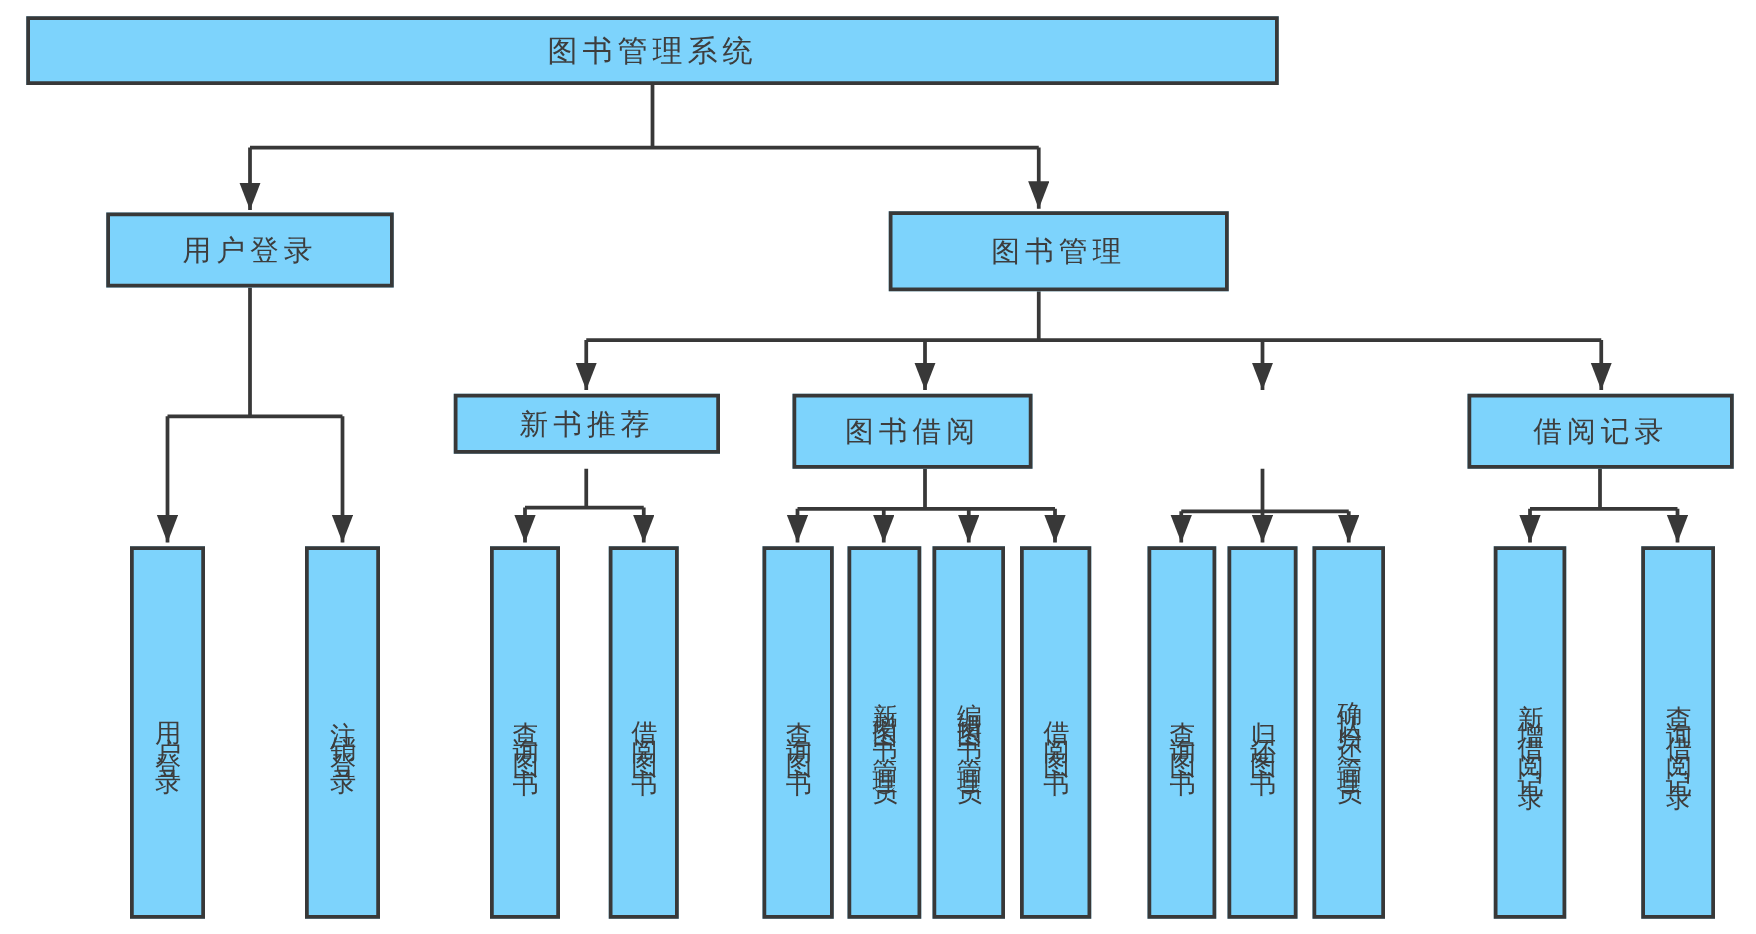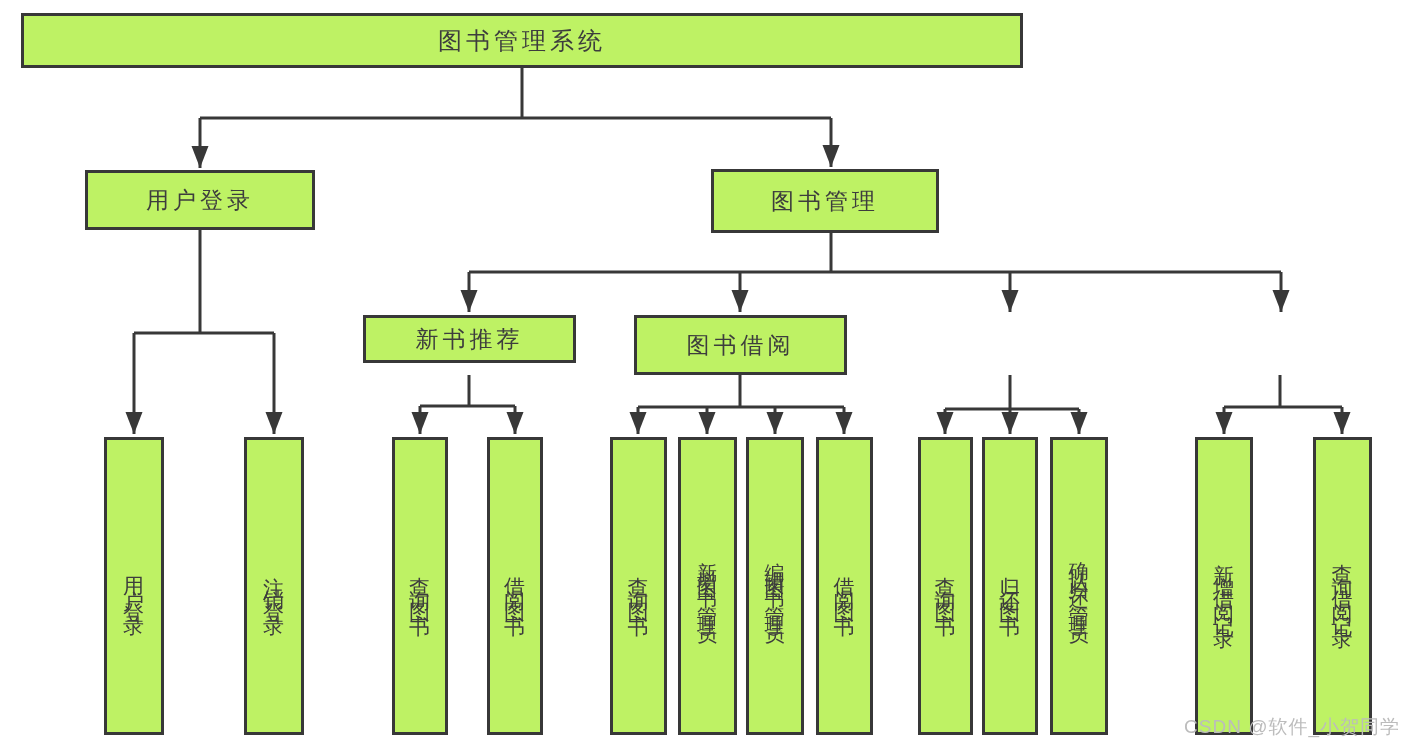--- a/index.html
+++ b/index.html
@@ -10,21 +10,21 @@
     font-family:"Liberation Sans","DejaVu Sans",sans-serif;
     overflow:hidden;
   }
   .wires{position:absolute;left:0;top:0;}
   .wires path{stroke:var(--line,#383838);stroke-width:3;fill:none;}
   .wires polygon{fill:var(--line,#383838);}
   .node{
     position:absolute;
     box-sizing:border-box;
     border:3px solid var(--line,#383838);
-    background:#bef264;
+    background:#7dd3fc;
     display:flex;align-items:center;justify-content:center;
     color:var(--text,#3d3d3d);
   }
   .h{font-size:23px;letter-spacing:4px;white-space:nowrap;}
   .h.root{font-size:24px;}
   .v span{
     writing-mode:vertical-rl;
     font-size:21px;
     letter-spacing:13px;
     line-height:1;
@@ -77,24 +77,25 @@
     <path d="M945 409 V434" marker-end="url(#ah)"></path>
     <path d="M1010 409 V434" marker-end="url(#ah)"></path>
     <path d="M1079 409 V434" marker-end="url(#ah)"></path>
     <path d="M1224 407 V434" marker-end="url(#ah)"></path>
     <path d="M1342 407 V434" marker-end="url(#ah)"></path>
   </svg>
 
   <div class="node h root" style="left:21px;top:13px;width:1002px;height:55px">图书管理系统</div>
 
   <div class="node h" style="left:85px;top:170px;width:230px;height:60px">用户登录</div>
-  <div class="node h" style="left:711px;top:169px;width:228px;height:64px">图书管理</div>
+  <div class="node h" style="left:711px;top:169px;width:272px;height:64px">图书管理</div>
 
   <div class="node h" style="left:363px;top:315px;width:213px;height:48px">新书推荐</div>
-  <div class="node h" style="left:634px;top:315px;width:213px;height:60px">图书借阅</div>
+  <div class="node h" style="left:634px;top:315px;width:192px;height:60px">图书借阅</div>
+  <div class="node h" style="left:1174px;top:315px;width:213px;height:60px">借阅记录</div>
 
   <div class="node v" style="left:104px;top:437px;width:60px;height:298px">
     <span>用户登录</span>
   </div>
   <div class="node v" style="left:244px;top:437px;width:60px;height:298px">
     <span>注销登录</span>
   </div>
 
   <div class="node v" style="left:392px;top:437px;width:56px;height:298px">
     <span>查询图书</span>
@@ -126,14 +127,13 @@
     <span>确认归还（管理员）</span>
   </div>
 
   <div class="node v" style="left:1195px;top:437px;width:58px;height:298px">
     <span>新增借阅记录</span>
   </div>
   <div class="node v" style="left:1313px;top:437px;width:59px;height:298px">
     <span>查询借阅记录</span>
   </div>
 
-  <div class="watermark">CSDN @软件_小贺同学</div>
 </div>
 
 </body></html>

